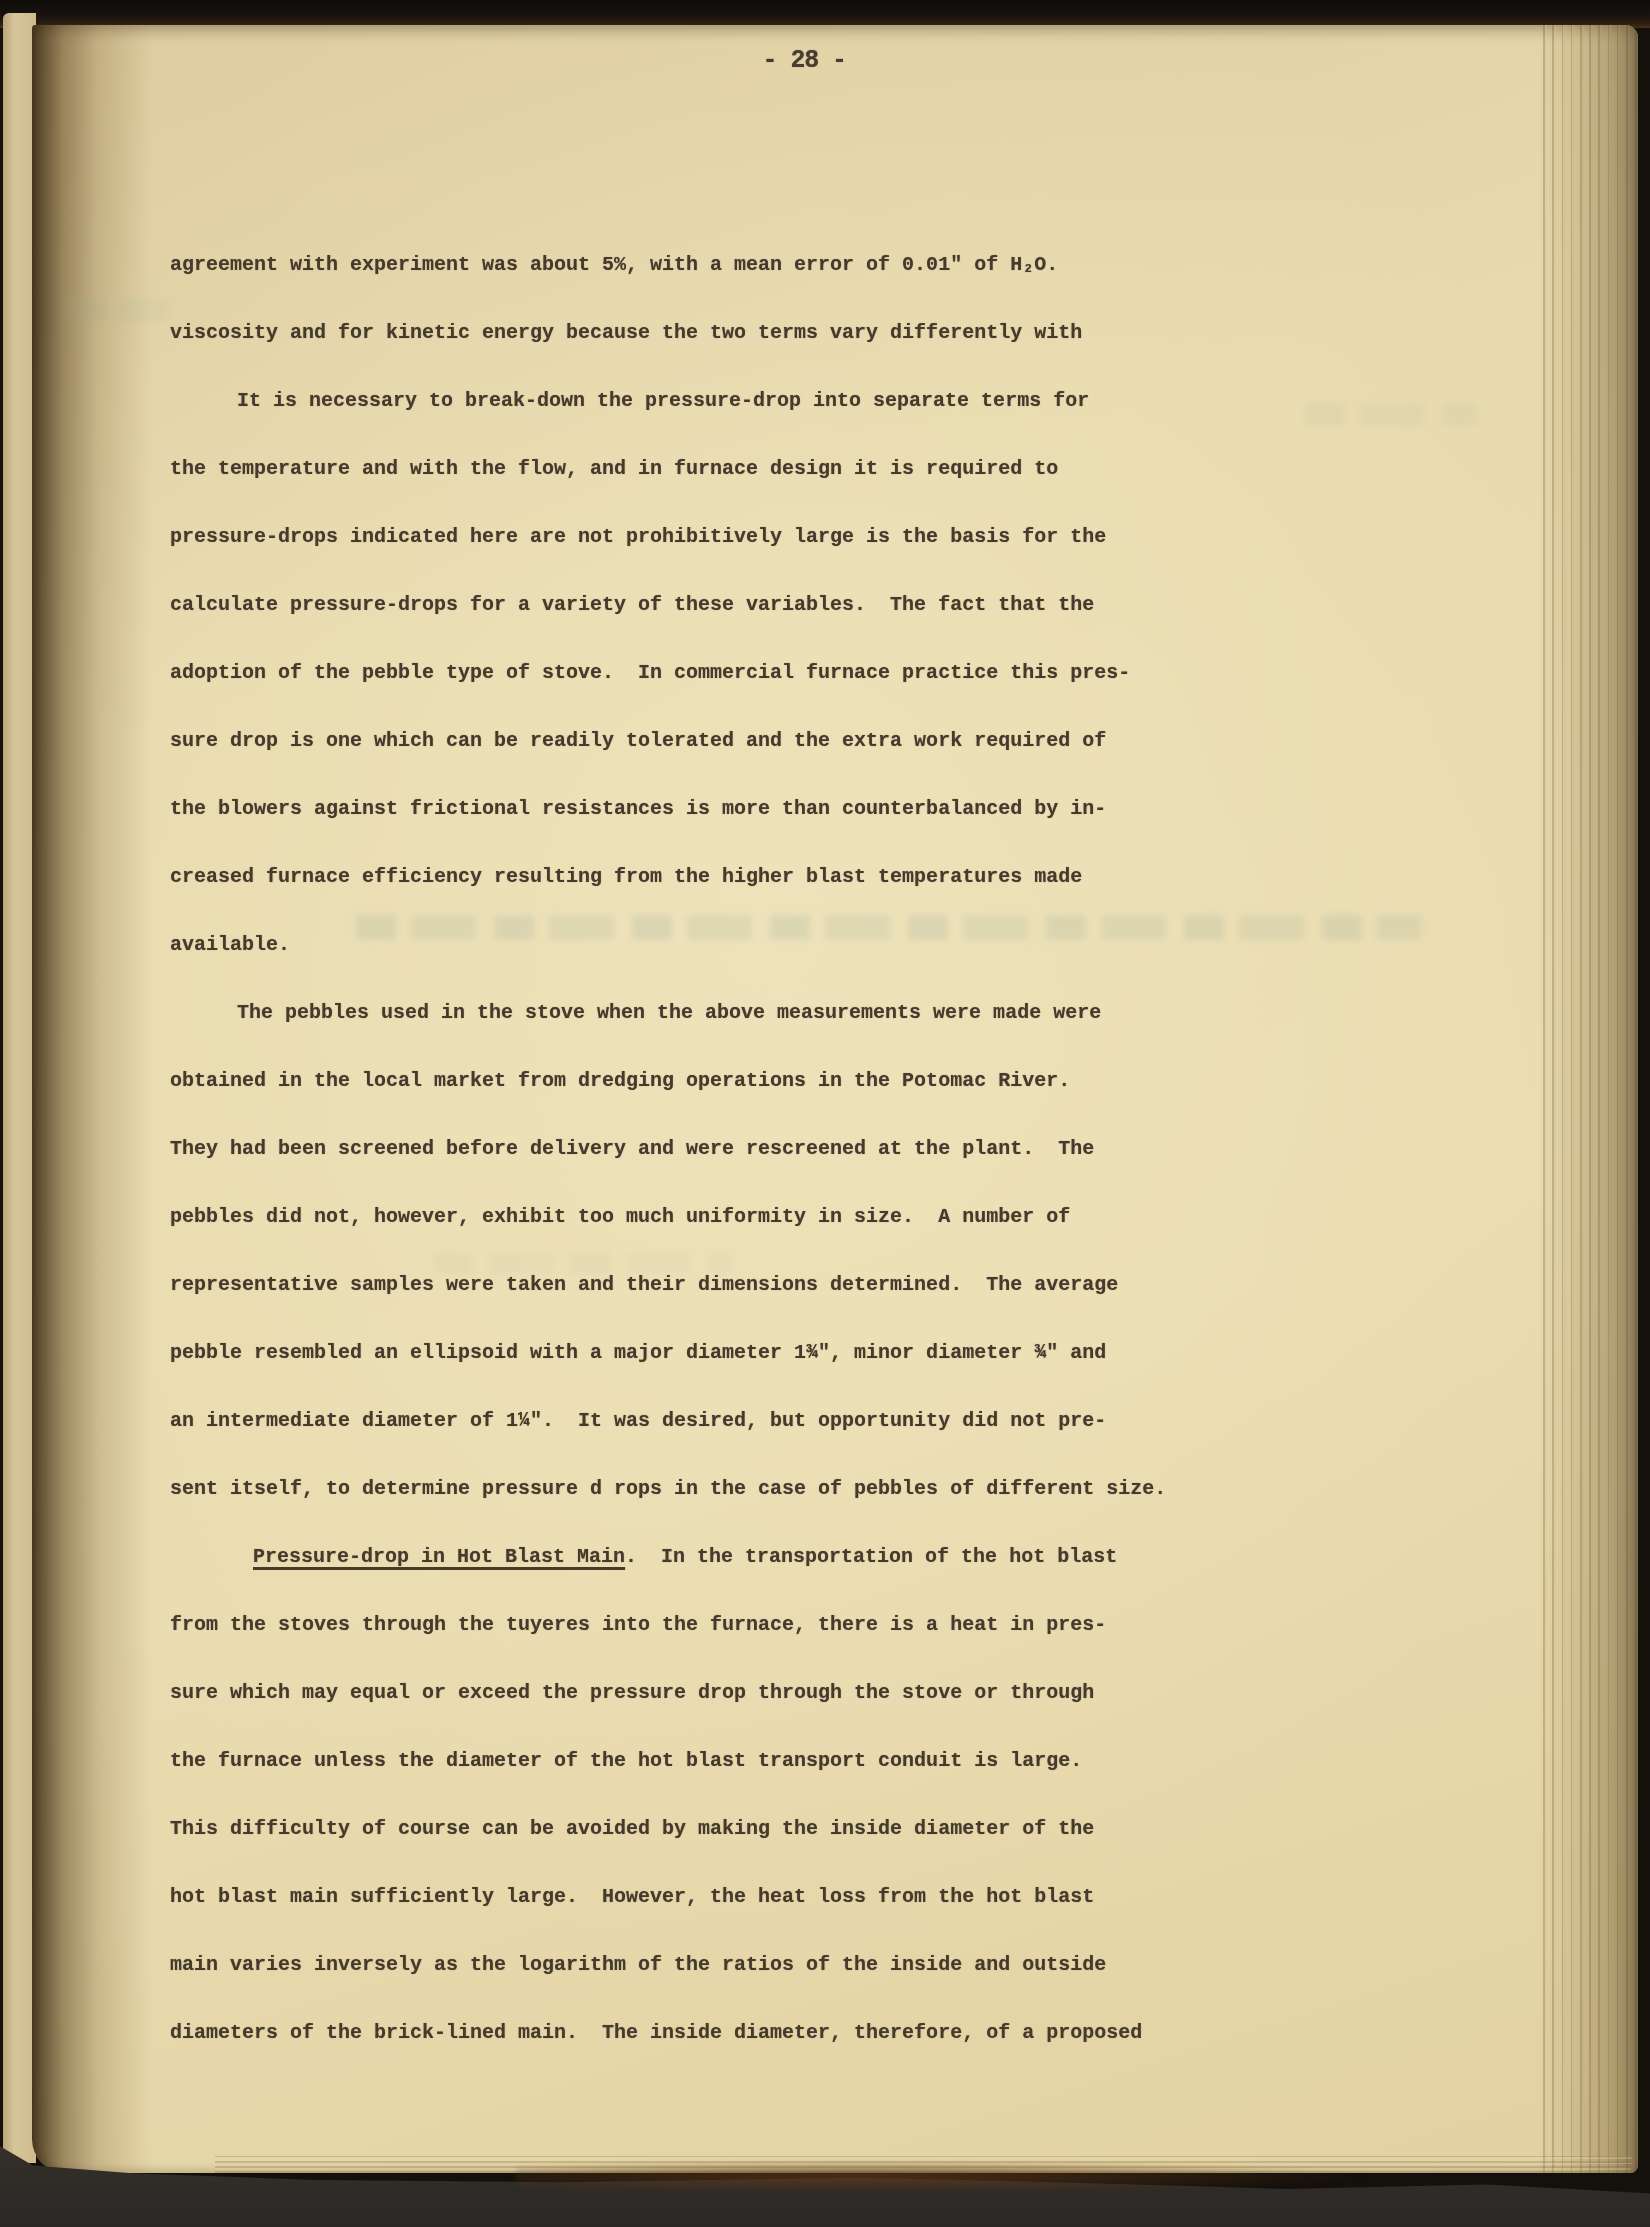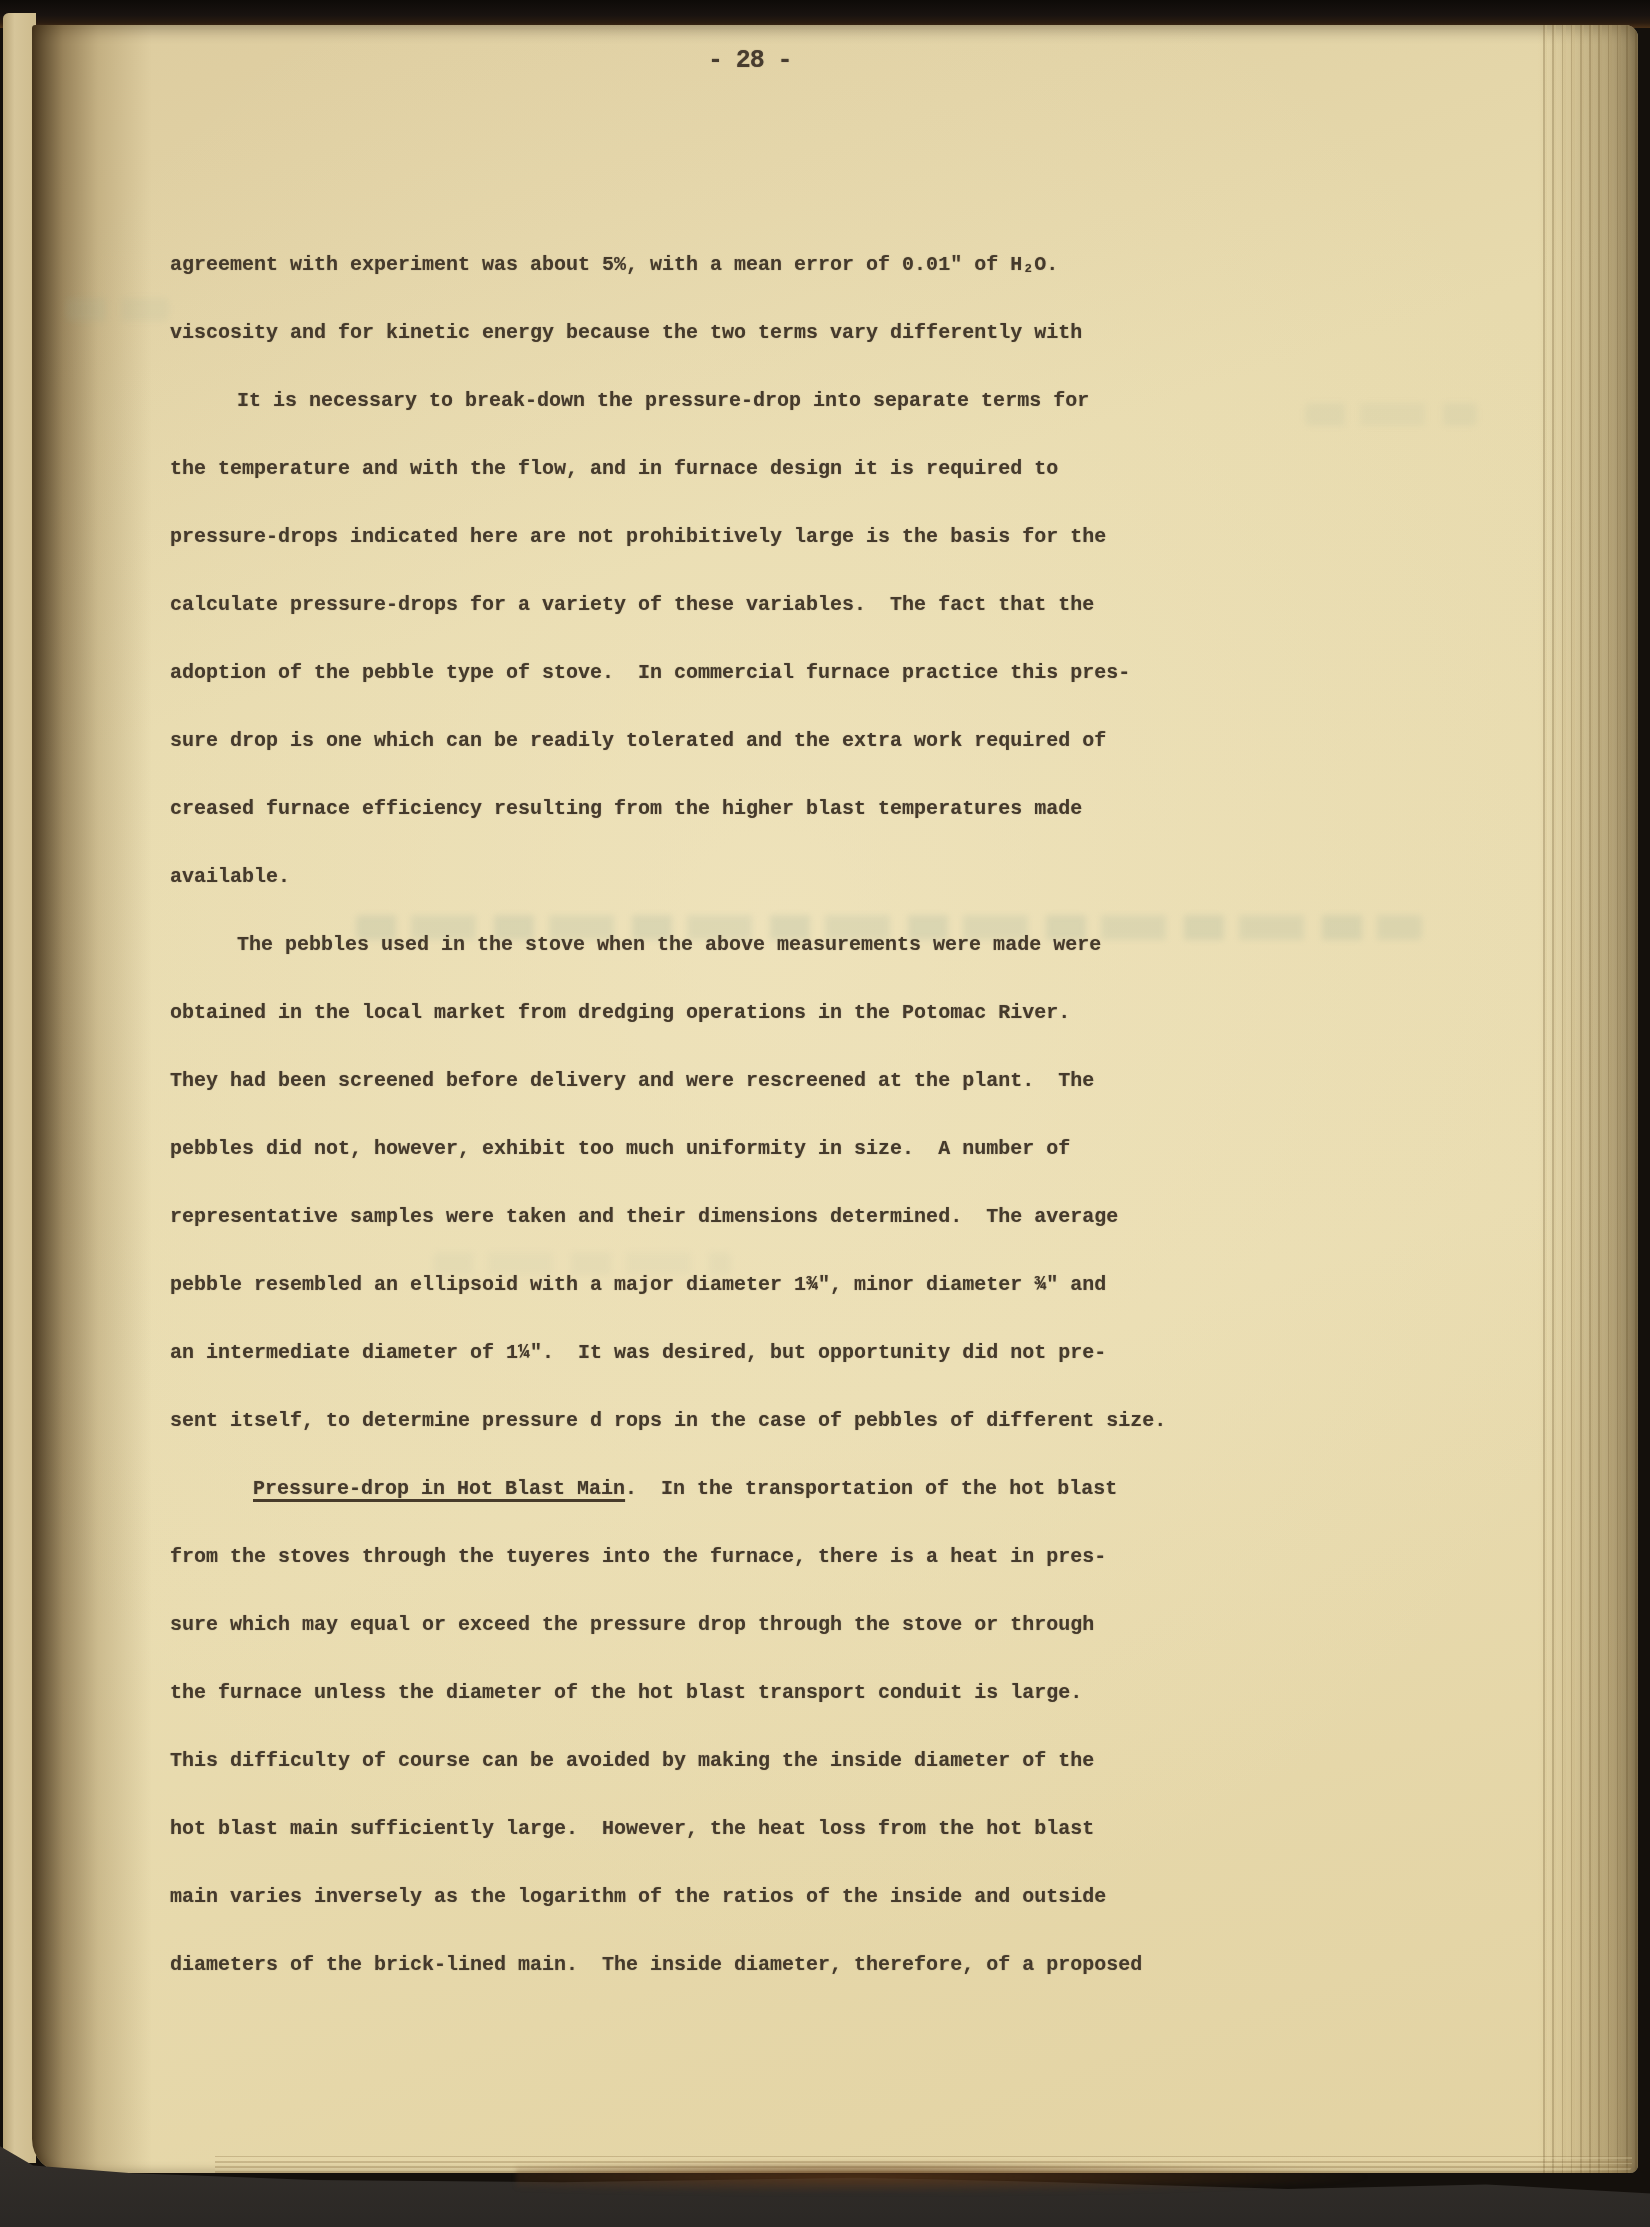--- a/index.html
+++ b/index.html
@@ -64,21 +64,21 @@
   
   .page-bottom-edges{
     position:absolute;left:183px;right:5.7px;bottom:0;height:19.5px;
     background:repeating-linear-gradient(180deg,rgba(140,115,70,0) 0 1.7px,rgba(140,115,70,.38) 1.7px 3.4px,rgba(228,214,170,.30) 3.4px 5.2px);
     opacity:.85;border-radius:0 0 8px 0;
     pointer-events:none;
   }
 
   .page-number{
     position:absolute;left:676px;top:20.6px;width:138px;
-    text-align:left;
+    text-align:right;
     font-size:25px;font-weight:bold;letter-spacing:-1.1px;
     color:#473c2f;
     text-shadow:0 0 1.1px rgba(71,60,47,.55);
   }
 
   .text-block{
     position:absolute;left:138px;top:206px;width:1416px;
     color:#453a2c;
     font-size:20px;font-weight:bold;
     text-shadow:0 0 1.1px rgba(69,58,44,.5);
@@ -129,20 +129,21 @@
 
     <div class="text-block">
         <div class="line">agreement with experiment was about 5%, with a mean error of 0.01" of H₂O.</div>
         <div class="line">viscosity and for kinetic energy because the two terms vary differently with</div>
         <div class="line indent">It is necessary to break-down the pressure-drop into separate terms for</div>
         <div class="line">the temperature and with the flow, and in furnace design it is required to</div>
         <div class="line">pressure-drops indicated here are not prohibitively large is the basis for the</div>
         <div class="line">calculate pressure-drops for a variety of these variables.  The fact that the</div>
         <div class="line">adoption of the pebble type of stove.  In commercial furnace practice this pres-</div>
         <div class="line">sure drop is one which can be readily tolerated and the extra work required of</div>
+        <div class="line">the blowers against frictional resistances is more than counterbalanced by in-</div>
         <div class="line">creased furnace efficiency resulting from the higher blast temperatures made</div>
         <div class="line">available.</div>
         <div class="line indent">The pebbles used in the stove when the above measurements were made were</div>
         <div class="line">obtained in the local market from dredging operations in the Potomac River.</div>
         <div class="line">They had been screened before delivery and were rescreened at the plant.  The</div>
         <div class="line">pebbles did not, however, exhibit too much uniformity in size.  A number of</div>
         <div class="line">representative samples were taken and their dimensions determined.  The average</div>
         <div class="line">pebble resembled an ellipsoid with a major diameter 1¾", minor diameter ¾" and</div>
         <div class="line">an intermediate diameter of 1¼".  It was desired, but opportunity did not pre-</div>
         <div class="line">sent itself, to determine pressure d rops in the case of pebbles of different size.</div>

